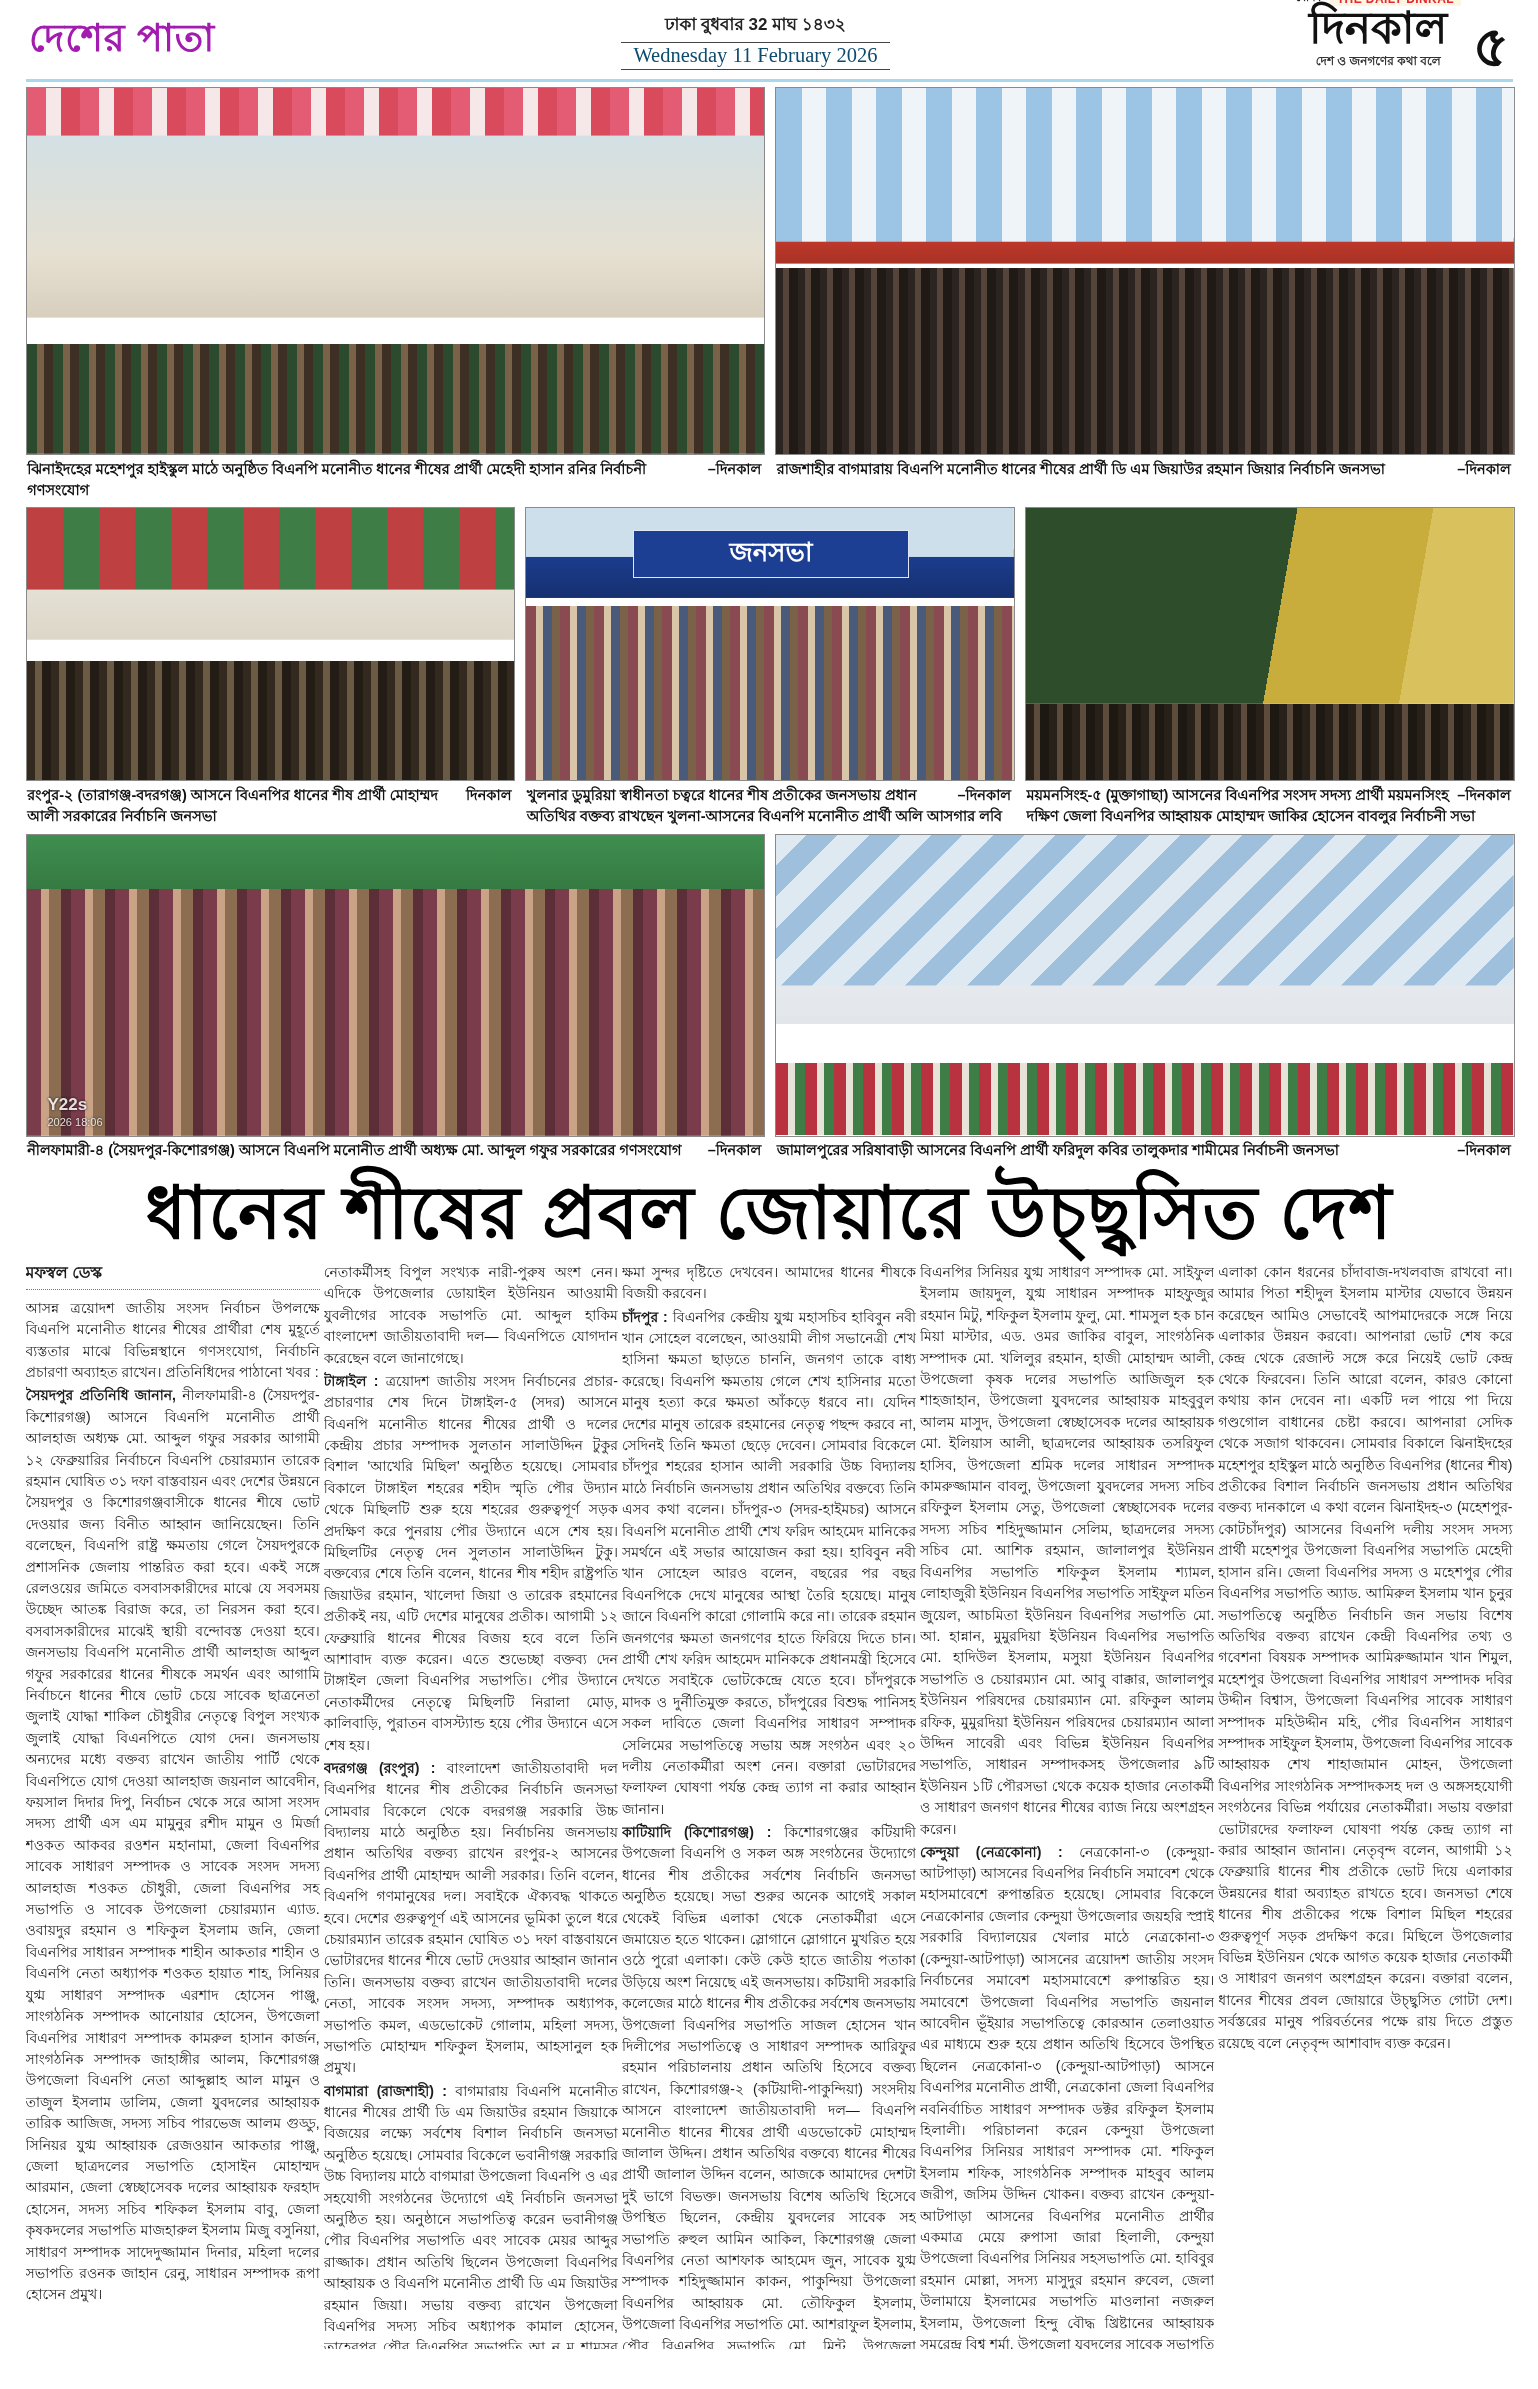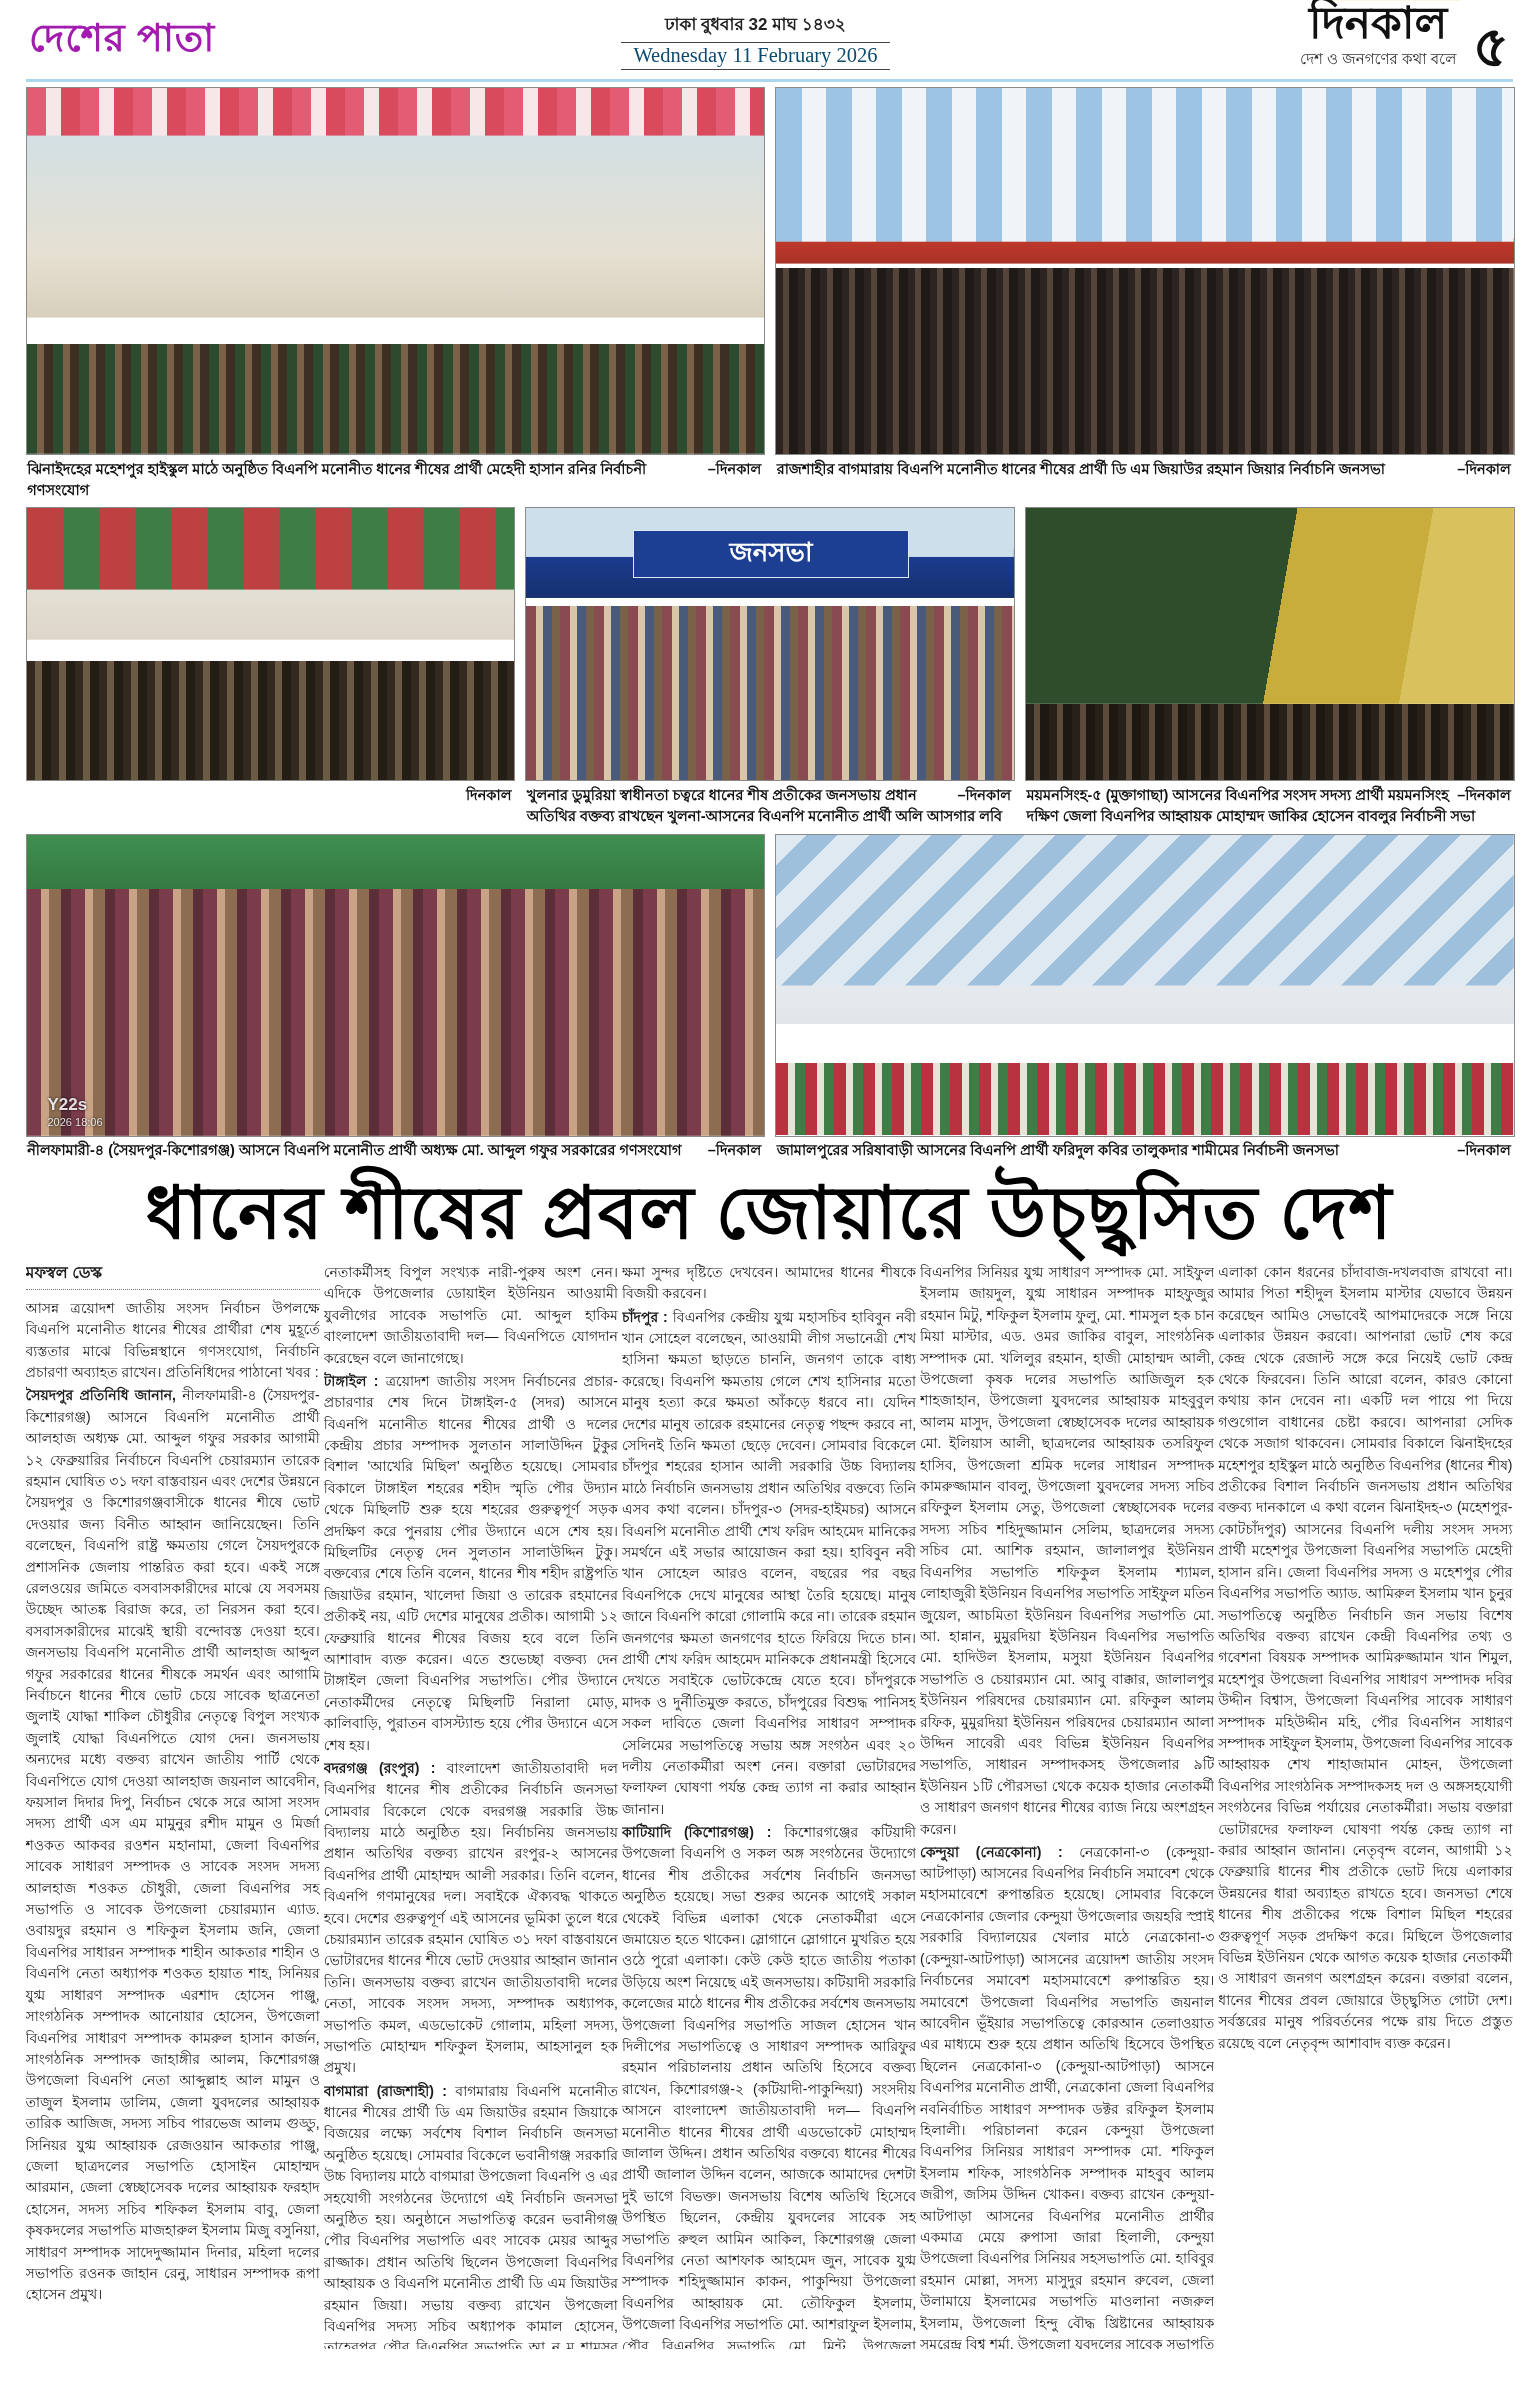--- a/index.html
+++ b/index.html
@@ -15,21 +15,21 @@
   .date-bn{font-size:17px;font-weight:600;color:#222;padding:0 8.5px 2.6px;}
   .date-en{font-size:20.5px;color:#0c4a6e;border-top:1.7px solid #444;border-bottom:1.7px solid #444;
            padding:0.9px 12px 2.6px;font-family:"Liberation Serif","DejaVu Serif",serif;}
   .brandbox{display:flex;align-items:flex-end;gap:12px;}
   .brand-inner{text-align:center;position:relative;}
   .brand-top{display:flex;align-items:center;justify-content:flex-end;gap:6.8px;}
   .brand-small{font-size:11px;font-weight:700;color:#222;}
   .brand-en{font-size:12px;font-weight:800;color:#e8262d;background:#fdf6e3;
             padding:0.9px 6.8px;letter-spacing:0.4px;}
   .brand-bn{font-size:44px;font-weight:900;color:#111;line-height:1;margin-top:-1.7px;}
-  .brand-tag{font-size:15px;font-weight:400;color:#333;margin-top:1.7px;}
+  .brand-tag{font-size:12px;font-weight:700;color:#333;margin-top:1.7px;}
   .page-num{font-size:56px;font-weight:900;color:#111;line-height:.9;}
   .rule-blue{height:3.4px;background:#a9d8ec;margin:1.7px 0 5.1px;}
 
   
   .row{display:flex;gap:12px;margin-top:5.1px;}
   figure{margin:0;flex:1;}
   .ph{width:100%;border:0.9px solid #8a8a8a;position:relative;overflow:hidden;
       background-repeat:no-repeat;}
   .h-tall{height:366px;}
   .h-mid{height:272px;}
@@ -127,21 +127,21 @@
     </figure>
     <figure>
       <div class="ph h-tall p2"></div>
       <p class="cap"><span class="credit">–দিনকাল</span><span>রাজশাহীর বাগমারায় বিএনপি মনোনীত ধানের শীষের প্রার্থী ডি এম জিয়াউর রহমান জিয়ার নির্বাচনি জনসভা</span></p>
     </figure>
   </div>
 
   <div class="row">
     <figure>
       <div class="ph h-mid p3"></div>
-      <p class="cap"><span class="credit">দিনকাল</span></p>
+      <p class="cap"><span class="credit">দিনকাল</span><span>রংপুর-২ (তারাগঞ্জ-বদরগঞ্জ) আসনে বিএনপির ধানের শীষ প্রার্থী মোহাম্মদ আলী সরকারের নির্বাচনি জনসভা</span></p>
     </figure>
     <figure>
       <div class="ph h-mid p4">
         <div class="banner">জনসভা</div>
       </div>
       <p class="cap"><span class="credit">–দিনকাল</span><span>খুলনার ডুমুরিয়া স্বাধীনতা চত্বরে ধানের শীষ প্রতীকের জনসভায় প্রধান অতিথির বক্তব্য রাখছেন খুলনা-আসনের বিএনপি মনোনীত প্রার্থী অলি আসগার লবি</span></p>
     </figure>
     <figure>
       <div class="ph h-mid p5"></div>
       <p class="cap"><span class="credit">–দিনকাল</span><span>ময়মনসিংহ-৫ (মুক্তাগাছা) আসনের বিএনপির সংসদ সদস্য প্রার্থী ময়মনসিংহ দক্ষিণ জেলা বিএনপির আহ্বায়ক মোহাম্মদ জাকির হোসেন বাবলুর নির্বাচনী সভা</span></p>

